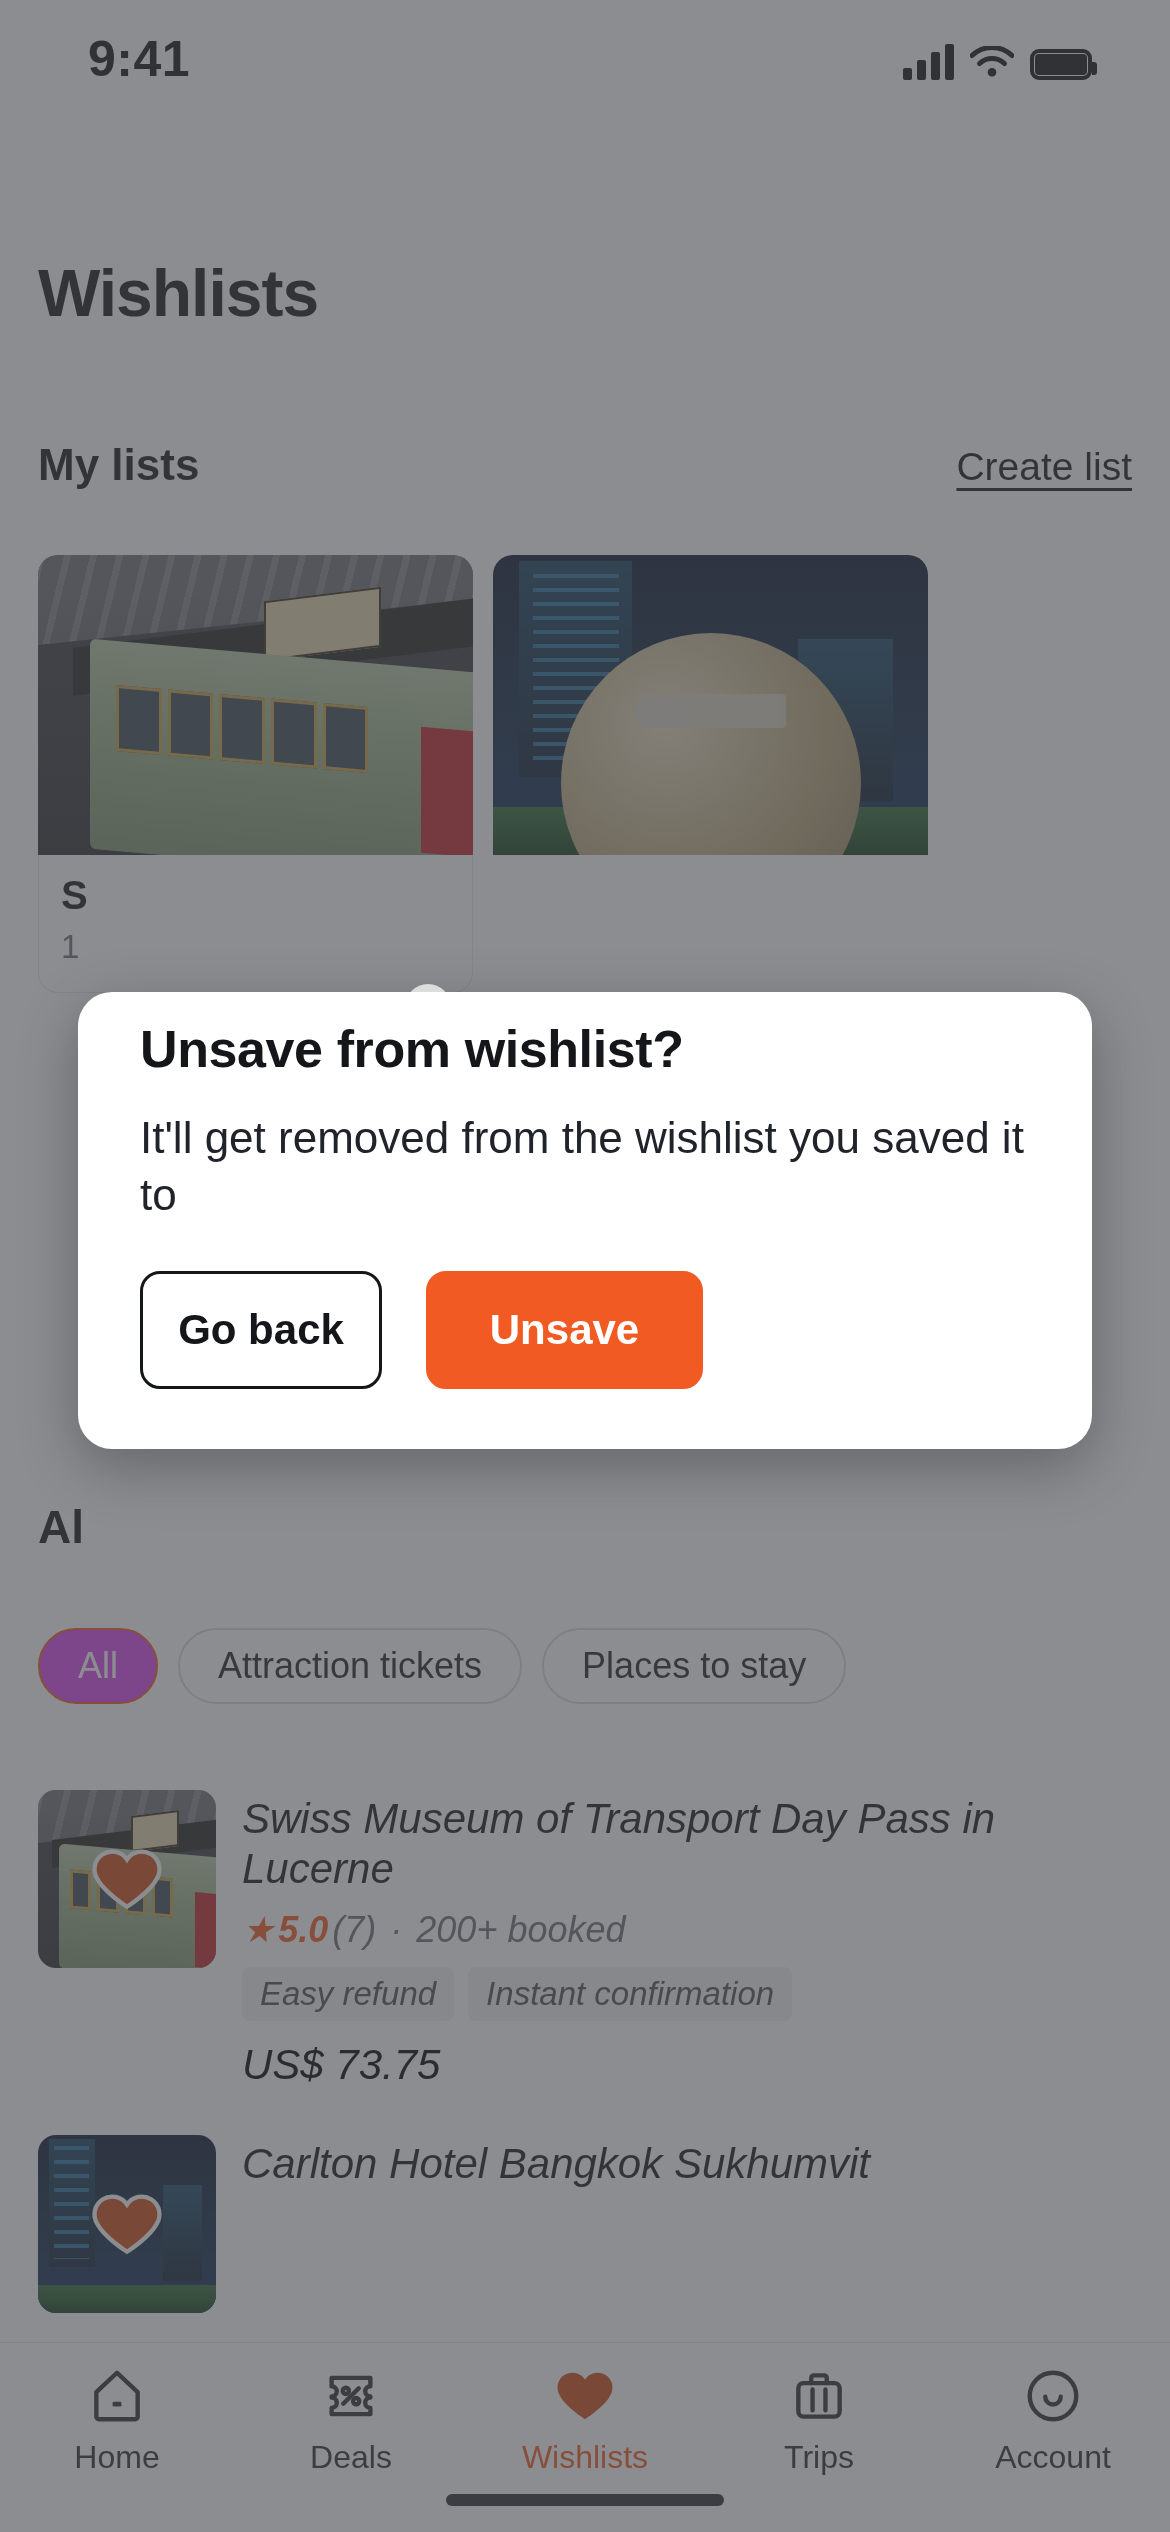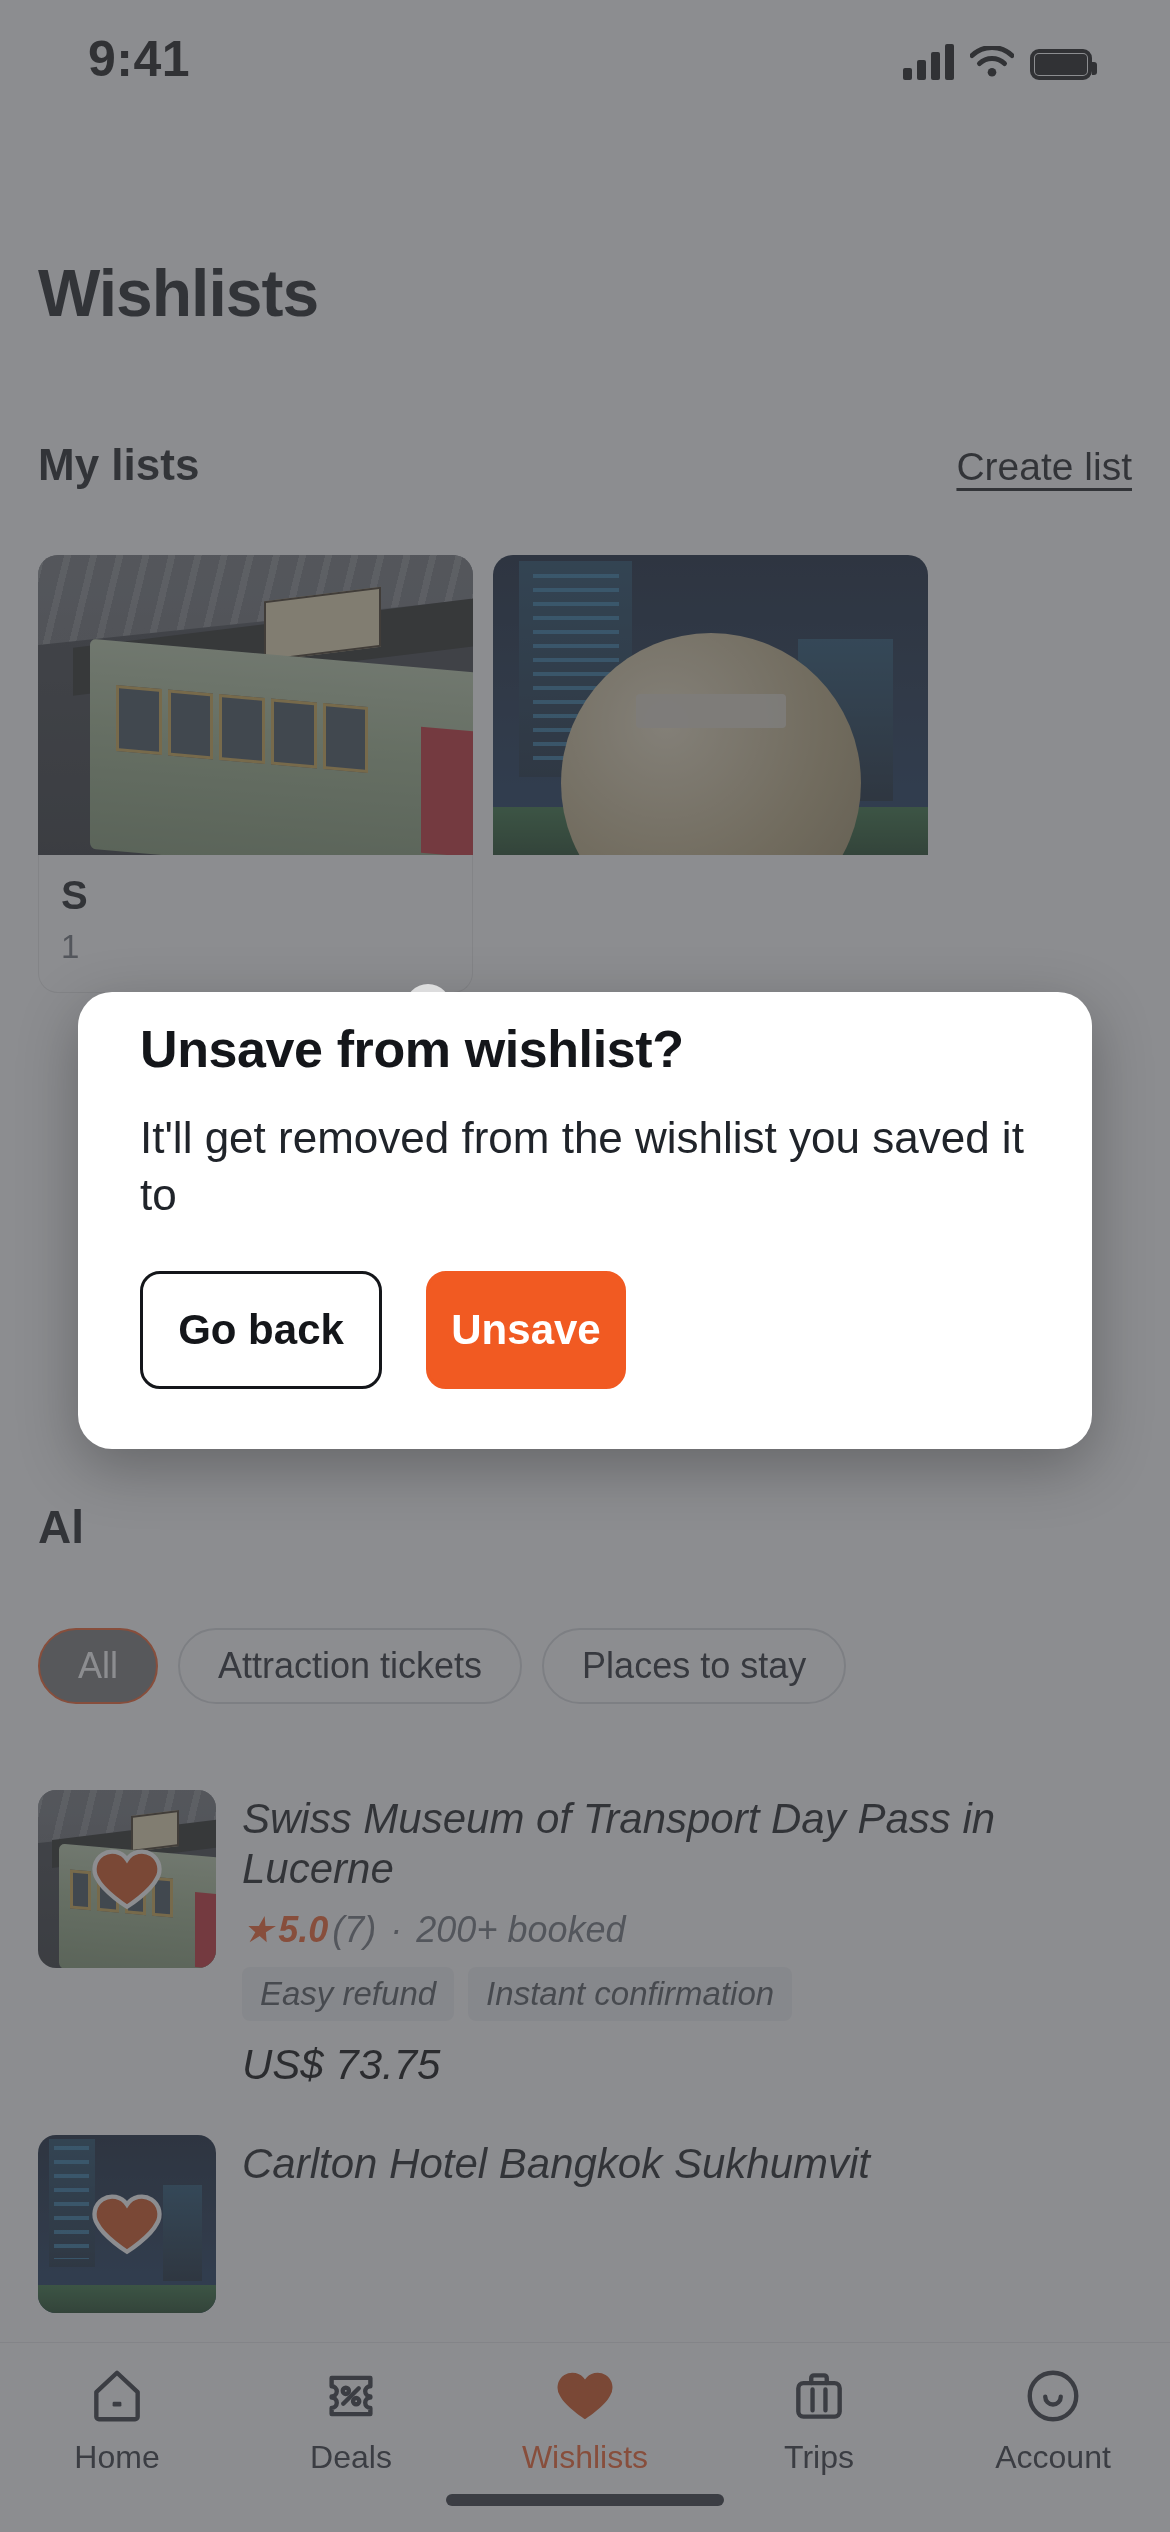--- a/index.html
+++ b/index.html
@@ -145,21 +145,21 @@
   
   .chips {
     position:absolute; left:38px; top:1628px; display:flex; gap:20px; align-items:center;
   }
   .chip {
     height:76px; padding:0 38px; border-radius:38px;
     display:flex; align-items:center; justify-content:center;
     font-size:36px; color:#20242a; background:#ffffff; border:2px solid #d8dade;
     white-space:nowrap;
   }
-  .chip.active { background:#737373; border-color:#f15a22; color:#ffffff; font-weight:500;}
+  .chip.active { background:#d946ef; border-color:#f15a22; color:#ffffff; font-weight:500;}
 
   
   .row { position:absolute; left:38px; width:1100px; display:flex; gap:26px; }
   .row .rthumb {
     width:178px; height:178px; border-radius:18px; overflow:hidden; position:relative; flex:0 0 178px;
   }
   .heart-badge{
     position:absolute; left:50%; top:50%; transform:translate(-50%,-50%);
     width:74px; height:74px;
   }
@@ -202,21 +202,21 @@
     box-shadow:0 18px 60px rgba(0,0,0,.28);
   }
   #modal .m-title { font-size:52px; font-weight:700; color:#14161a; letter-spacing:-0.4px;}
   #modal .m-body { margin-top:30px; font-size:44px; line-height:1.3; color:#20242a; }
   #modal .m-actions { margin-top:48px; display:flex; gap:44px; }
   .btn {
     height:118px; border-radius:20px; font-size:42px; font-weight:700;
     display:flex; align-items:center; justify-content:center; cursor:pointer;
   }
   .btn-secondary { width:242px; background:#fff; border:3px solid #14161a; color:#14161a; }
-  .btn-primary  { width:200px; background:#f15a22; border:3px solid #f15a22; color:#fff; }
+  .btn-primary  { width:277px; background:#f15a22; border:3px solid #f15a22; color:#fff; }
 
   
   #touch {
     position:absolute; left:405px; top:984px; width:46px; height:46px;
     border-radius:50%; background:rgba(255,255,255,.72);
   }
 </style>
 </head>
 <body>
 

